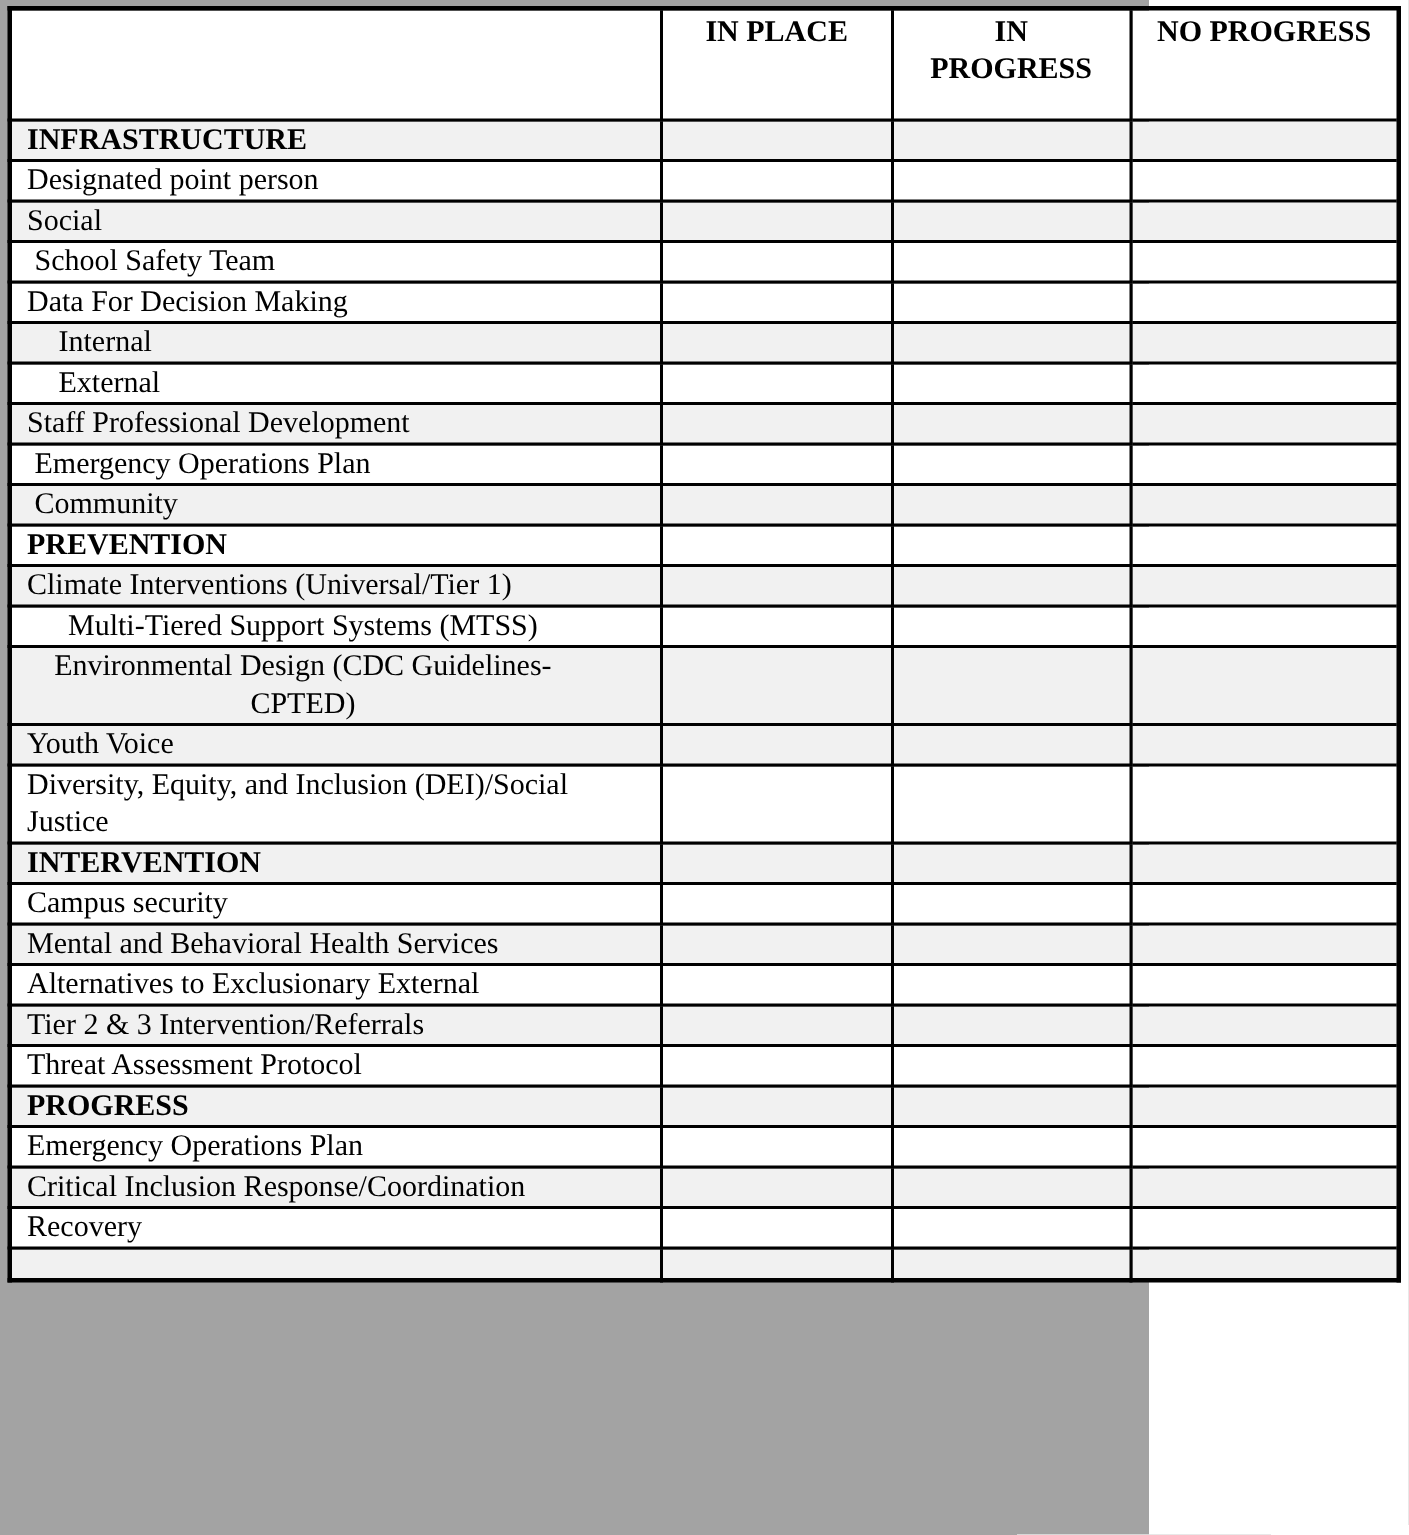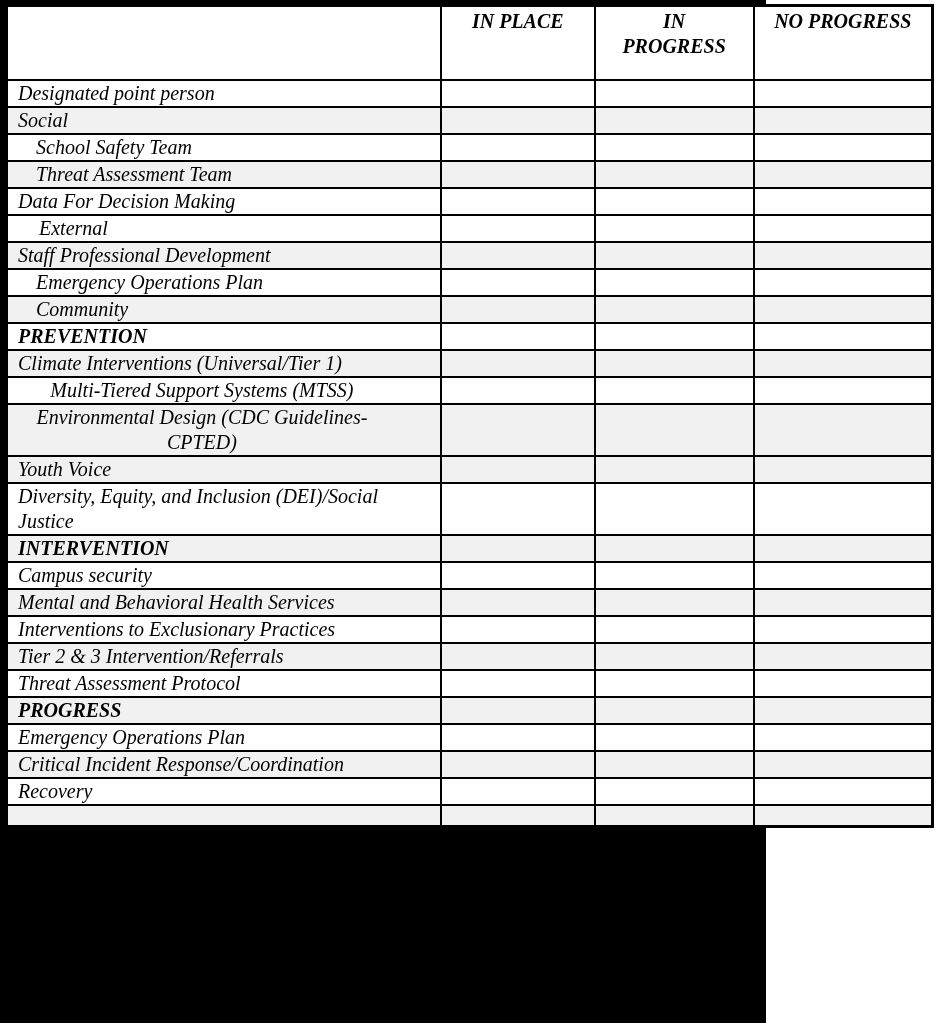--- a/index.html
+++ b/index.html
@@ -4,24 +4,23 @@
 <style>
   html, body {
     margin: 0;
     padding: 0;
     background: #ffffff;
     font-family: "Liberation Serif", "DejaVu Serif", serif;
   }
   .page {
     width: 766px;
     height: 1023px;
-    background: #000000;
+    background: #a3a3a3;
     box-sizing: border-box;
     padding: 4px 0 0 5px;
-    font-style: italic;
   }
   table.checklist {
     border-collapse: collapse;
     table-layout: fixed;
     width: 929px;
   }
   table.checklist col.c0 { width: 432px; }
   table.checklist col.c1 { width: 153px; }
   table.checklist col.c2 { width: 158px; }
   table.checklist col.c3 { width: 178px; }
@@ -54,21 +53,21 @@
     background: #ffffff;
   }
   tr.shaded td { background: #f1f1f1; }
 
   td.label {
     text-align: left;
     padding-left: 10px;
     padding-right: 30px;
   }
   td.label.bold { font-weight: bold; }
-  td.label.ind1 { padding-left: 28px; margin-left: 40px; }
+  td.label.ind1 { padding-left: 15px; margin-left: 40px; }
   td.label.ind2 { padding-left: 31px; }
   td.label.center {
     text-align: center;
     padding-left: 14px;
     padding-right: 58px;
   }
 </style>
 </head>
 <body>
 
@@ -82,50 +81,56 @@
     </colgroup>
     <thead>
       <tr>
         <th></th>
         <th>IN PLACE</th>
         <th class="narrow">IN PROGRESS</th>
         <th>NO PROGRESS</th>
       </tr>
     </thead>
     <tbody id="checklist-body">
+        <tr class="shaded">
+          <td class="label bold">INFRASTRUCTURE</td>
+          <td></td>
+          <td></td>
+          <td></td>
+        </tr>
         <tr>
           <td class="label">Designated point person</td>
           <td></td>
           <td></td>
           <td></td>
         </tr>
         <tr class="shaded">
           <td class="label">Social</td>
           <td></td>
           <td></td>
           <td></td>
         </tr>
         <tr>
           <td class="label ind1">School Safety Team</td>
           <td></td>
           <td></td>
           <td></td>
         </tr>
-        <tr class="shaded">
-          <td class="label ind1">Threat Assessment Team</td>
-          <td></td>
-          <td></td>
-          <td></td>
-        </tr>
         <tr>
           <td class="label">Data For Decision Making</td>
           <td></td>
           <td></td>
           <td></td>
         </tr>
+        <tr class="shaded">
+          <td class="label ind2">Internal</td>
+          <td></td>
+          <td></td>
+          <td></td>
+        </tr>
         <tr>
           <td class="label ind2">External</td>
           <td></td>
           <td></td>
           <td></td>
         </tr>
         <tr class="shaded">
           <td class="label">Staff Professional Development</td>
           <td></td>
           <td></td>
@@ -191,21 +196,21 @@
           <td></td>
           <td></td>
         </tr>
         <tr class="shaded">
           <td class="label">Mental and Behavioral Health Services</td>
           <td></td>
           <td></td>
           <td></td>
         </tr>
         <tr>
-          <td class="label">Interventions to Exclusionary Practices</td>
+          <td class="label">Alternatives to Exclusionary External</td>
           <td></td>
           <td></td>
           <td></td>
         </tr>
         <tr class="shaded">
           <td class="label">Tier 2 &amp; 3 Intervention/Referrals</td>
           <td></td>
           <td></td>
           <td></td>
         </tr>
@@ -221,21 +226,21 @@
           <td></td>
           <td></td>
         </tr>
         <tr>
           <td class="label">Emergency Operations Plan</td>
           <td></td>
           <td></td>
           <td></td>
         </tr>
         <tr class="shaded">
-          <td class="label">Critical Incident Response/Coordination</td>
+          <td class="label">Critical Inclusion Response/Coordination</td>
           <td></td>
           <td></td>
           <td></td>
         </tr>
         <tr>
           <td class="label">Recovery</td>
           <td></td>
           <td></td>
           <td></td>
         </tr>

